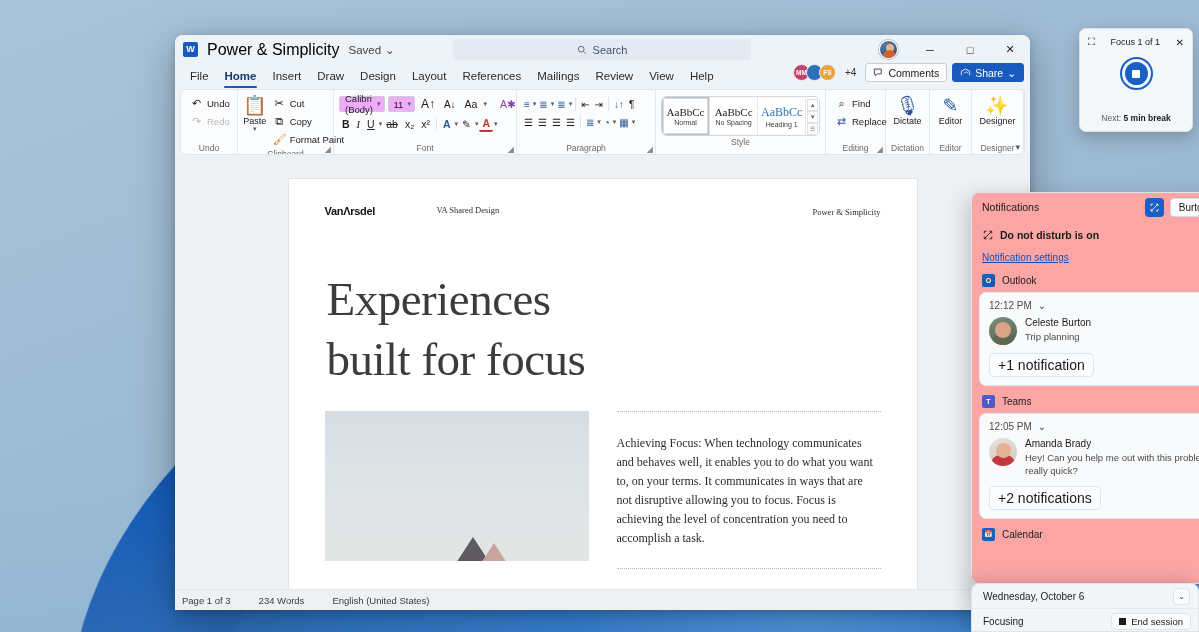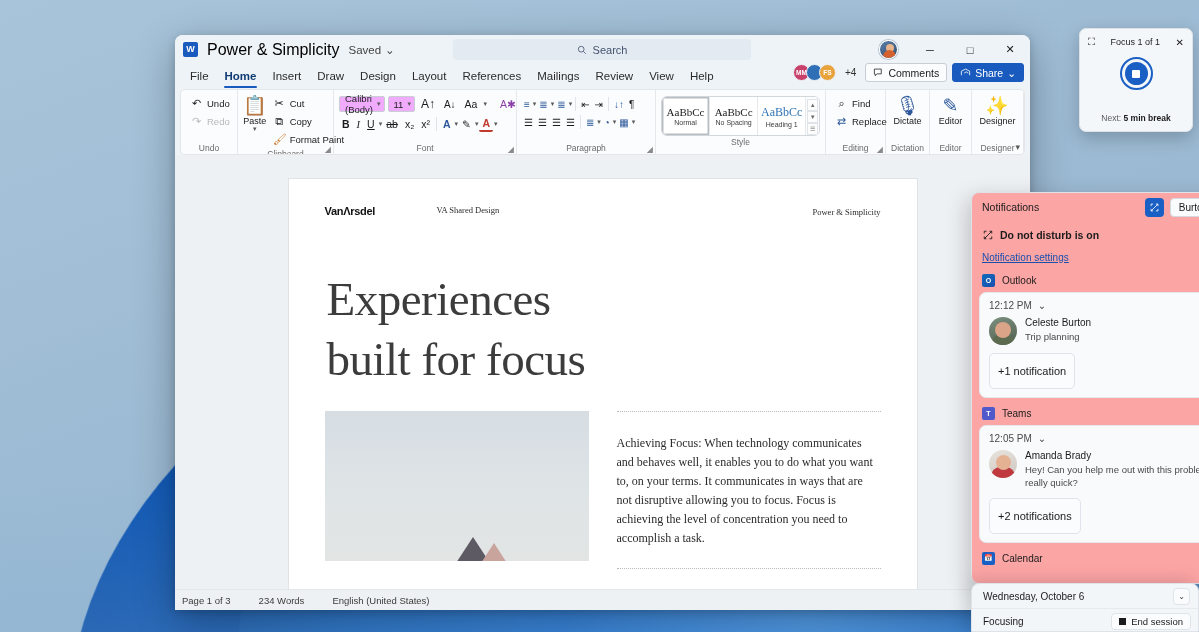--- a/index.html
+++ b/index.html
@@ -434,21 +434,21 @@
   .tav.celeste::after { content:""; position:absolute; left:6px; top:5px; width:16px; height:16px; border-radius:50%; background:#d9a487;}
   .tav.celeste::before { content:""; position:absolute; left:3px; bottom:0; width:22px; height:11px; border-radius:9px 9px 0 0; background:#5c6b4f;}
   .tav.amanda { background: linear-gradient(160deg,#e8e3de,#cfc7c0); }
   .tav.amanda::after { content:""; position:absolute; left:7px; top:5px; width:15px; height:15px; border-radius:50%; background:#e5b193;}
   .tav.amanda::before { content:""; position:absolute; left:2px; bottom:0; width:24px; height:11px; border-radius:9px 9px 0 0; background:#c0393f;}
   .toast-name { font-size: 10px; color: #1b1b1b; }
   .toast-msg { font-size: 9.5px; color: #4a4a4a; line-height: 1.4; margin-top: 2px; }
   .morebtn {
     margin-top: 8px; display: inline-block;
     border: 1px solid #dfe4ea; background: #fbfcfd; border-radius: 5px;
-    font-size: 11px; color: #1b1b1b; padding: 11px 8px;
+    font-size: 14px; color: #1b1b1b; padding: 3px 8px;
   }
 
   
   #cal-panel {
     position: absolute;
     left: 971px; top: 583px;
     width: 228px; height: 49px;
     background: #f3f6f9;
     border: 1px solid #dde3e9;
     border-radius: 8px 8px 0 0;

